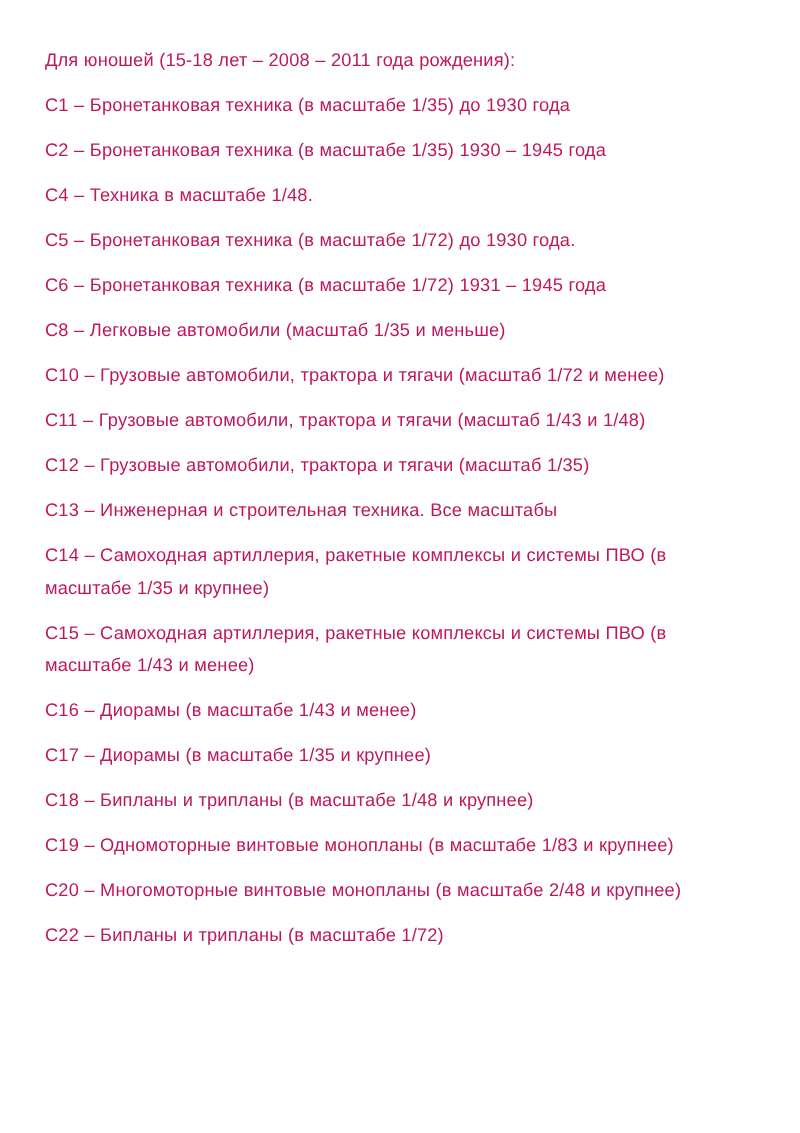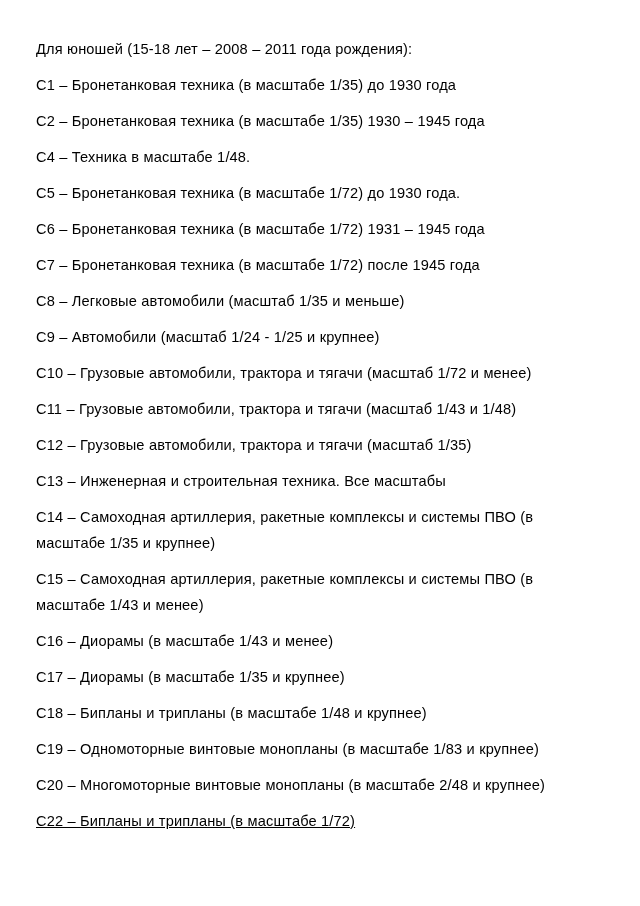--- a/index.html
+++ b/index.html
@@ -27,53 +27,50 @@
 
   .doc-body {
     width: 565px;
   }
 
   
   .para {
     margin: 0 0 10px 0;
     font-size: 14.6px;
     line-height: 26px;
-    color: #000000;
+    color: #be185d;
     text-align: left;
     white-space: normal;
     word-spacing: 0.1px;
     letter-spacing: 0.01em;
   }
 
   .para:last-child {
     margin-bottom: 0;
-    text-decoration: underline;
   }
 
   .heading {
     margin: 0 0 10px 0;
   }
 </style>
 </head>
 <body>
 
 <div class="page">
   <div class="doc-body">
 
     <p class="para heading">Для юношей (15-18 лет – 2008 – 2011 года рождения):</p>
 
     <div>
       <p class="para">C1 – Бронетанковая техника (в масштабе 1/35) до 1930 года</p>
       <p class="para">C2 – Бронетанковая техника (в масштабе 1/35) 1930 – 1945 года</p>
       <p class="para">C4 – Техника в масштабе 1/48.</p>
       <p class="para">C5 – Бронетанковая техника (в масштабе 1/72) до 1930 года.</p>
       <p class="para">C6 – Бронетанковая техника (в масштабе 1/72) 1931 – 1945 года</p>
-      <p class="para">C7 – Бронетанковая техника (в масштабе 1/72) после 1945 года</p>
       <p class="para">C8 – Легковые автомобили (масштаб 1/35 и меньше)</p>
-      <p class="para">C9 – Автомобили (масштаб 1/24 - 1/25 и крупнее)</p>
       <p class="para">C10 – Грузовые автомобили, трактора и тягачи (масштаб 1/72 и менее)</p>
       <p class="para">C11 – Грузовые автомобили, трактора и тягачи (масштаб 1/43 и 1/48)</p>
       <p class="para">C12 – Грузовые автомобили, трактора и тягачи (масштаб 1/35)</p>
       <p class="para">C13 – Инженерная и строительная техника. Все масштабы</p>
       <p class="para">C14 – Самоходная артиллерия, ракетные комплексы и системы ПВО (в масштабе 1/35 и крупнее)</p>
       <p class="para">C15 – Самоходная артиллерия, ракетные комплексы и системы ПВО (в масштабе 1/43 и менее)</p>
       <p class="para">C16 – Диорамы (в масштабе 1/43 и менее)</p>
       <p class="para">C17 – Диорамы (в масштабе 1/35 и крупнее)</p>
       <p class="para">C18 – Бипланы и трипланы (в масштабе 1/48 и крупнее)</p>
       <p class="para">C19 – Одномоторные винтовые монопланы (в масштабе 1/83 и крупнее)</p>

